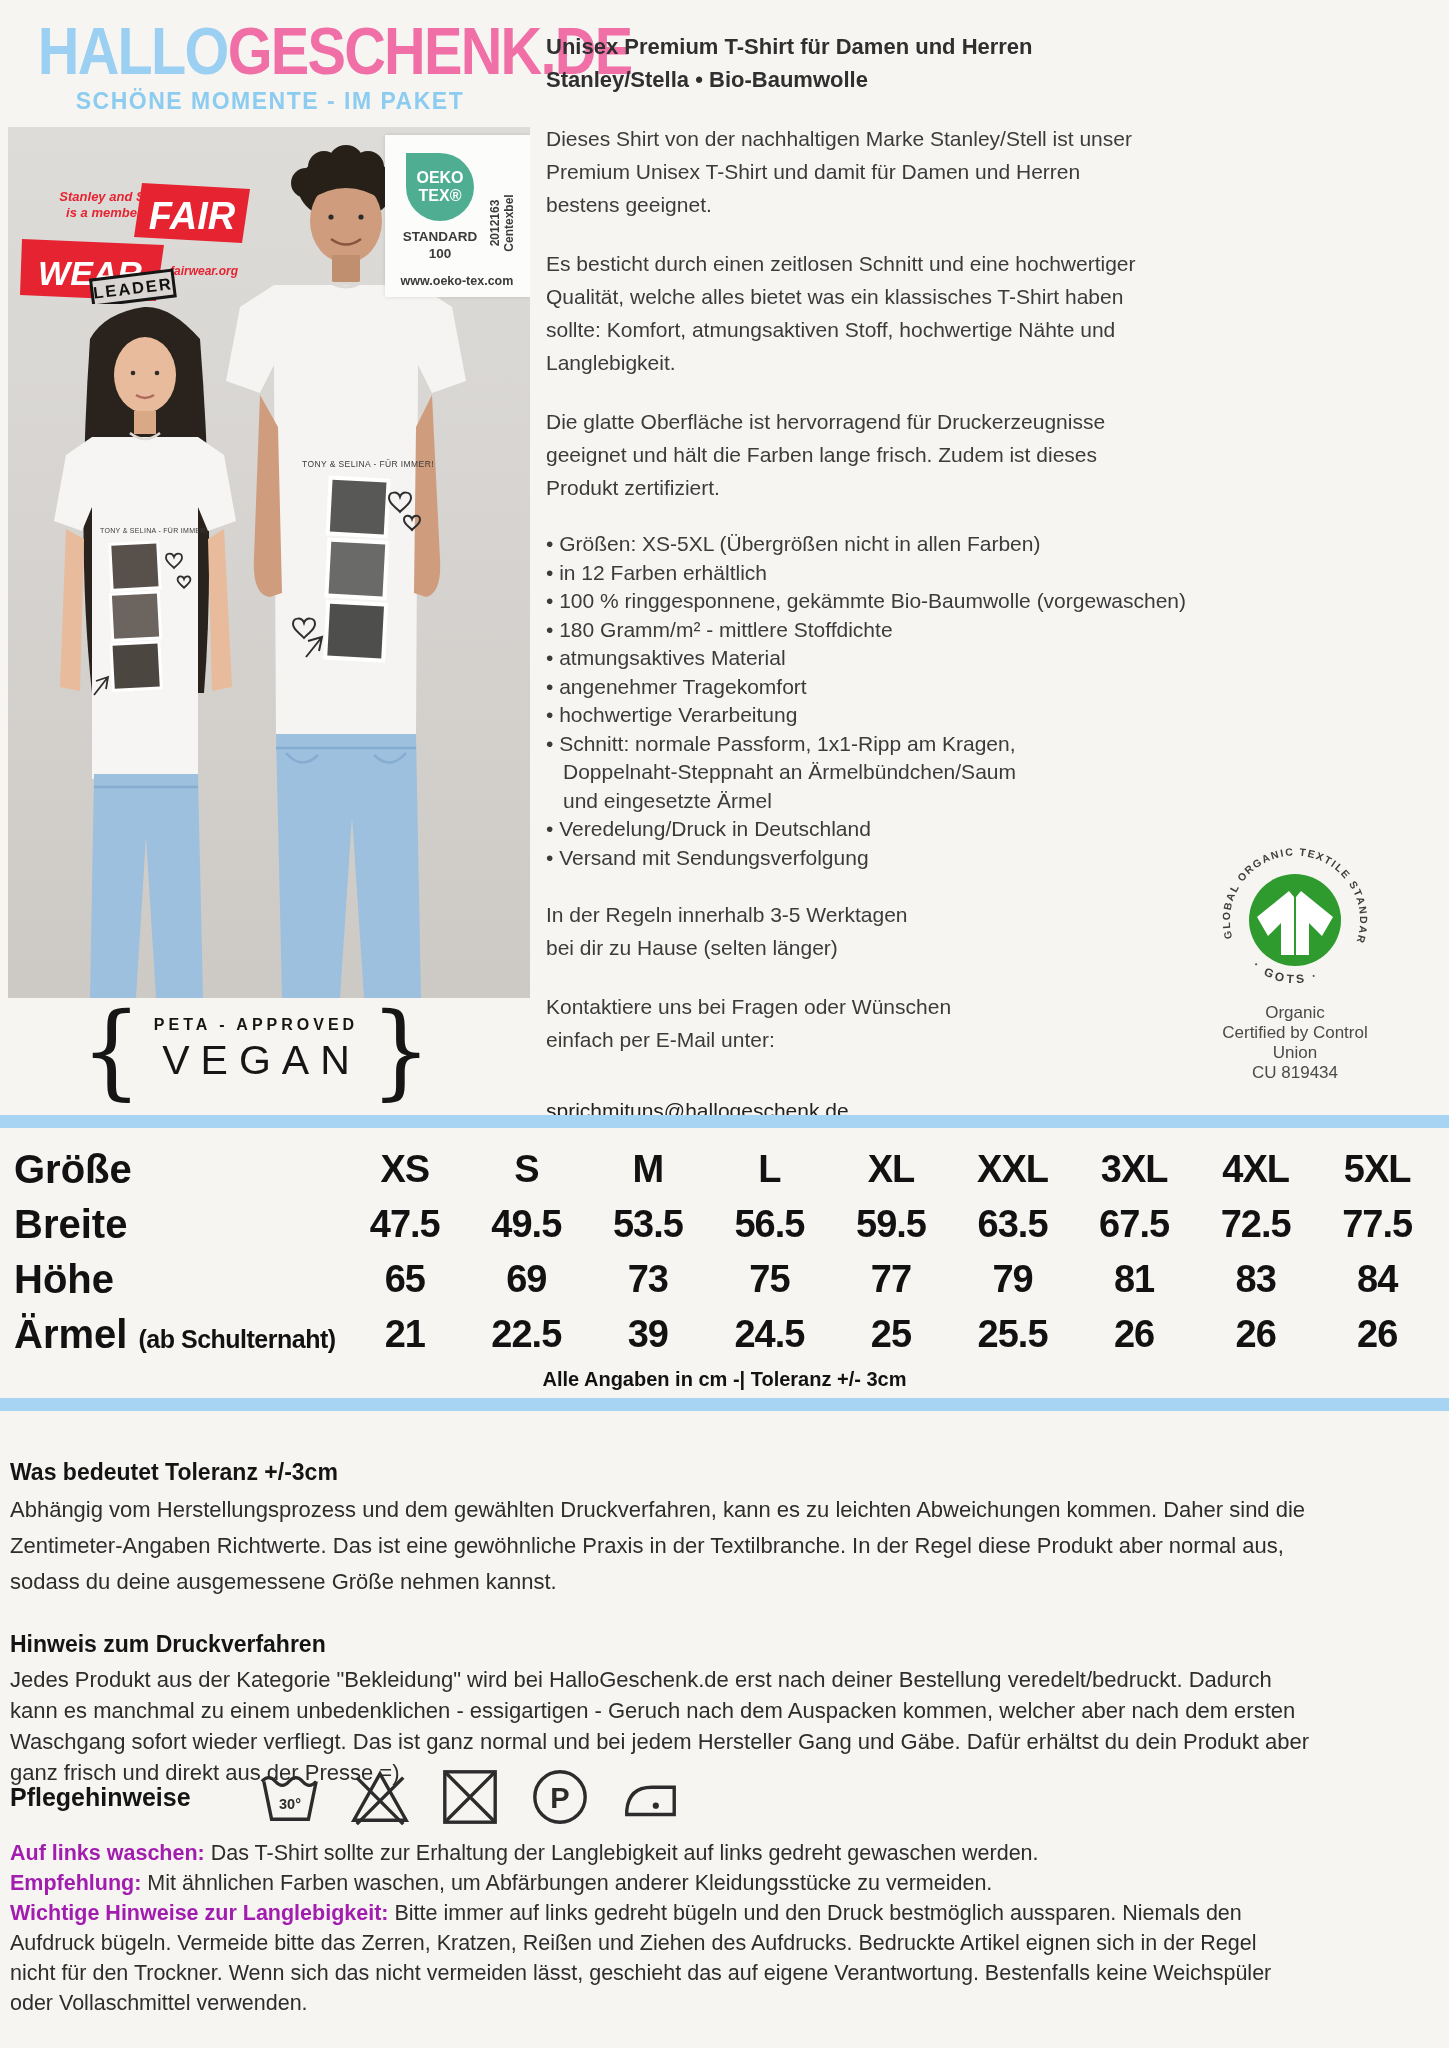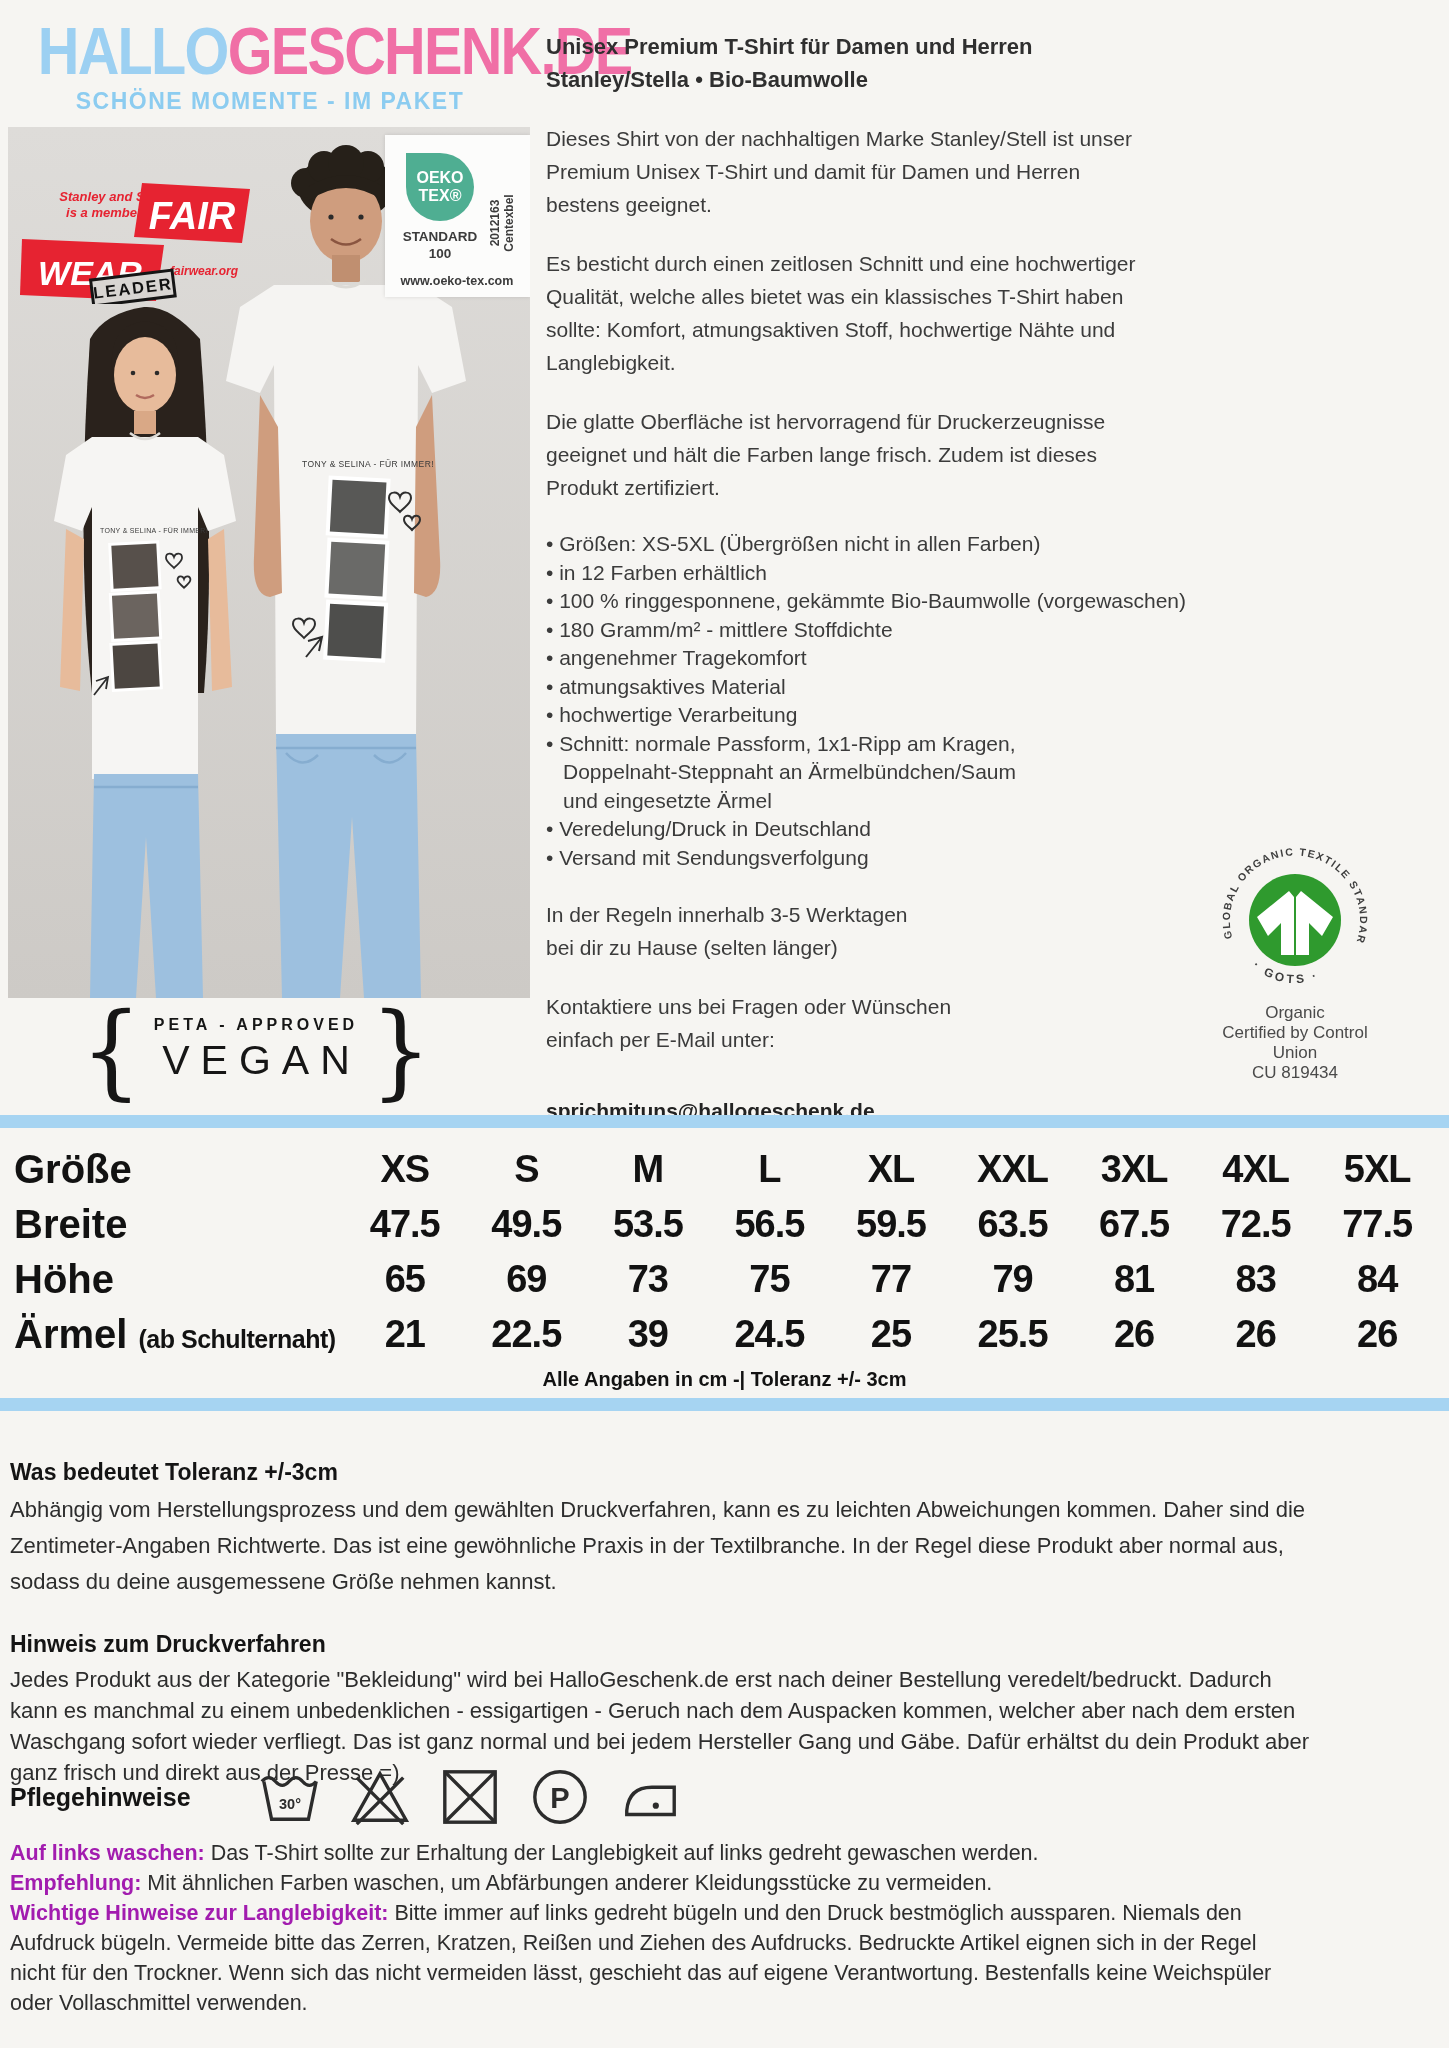--- a/index.html
+++ b/index.html
@@ -26,21 +26,21 @@
   .peta-top{font-size:16px;font-weight:700;letter-spacing:4px;white-space:nowrap;}
   .peta-bot{font-size:41px;font-weight:400;letter-spacing:11px;margin-top:3px;margin-right:-11px;}
 
   
   .details{position:absolute;left:546px;top:30px;width:650px;font-size:21px;line-height:33px;color:#3b3b3b;}
   .details h1{margin:0 0 26px 0;font-size:22px;line-height:33px;font-weight:700;color:#2f2f2f;}
   .details p{margin:0 0 26px 0;white-space:pre-line;}
   .details ul{margin:0 0 26px 0;padding:0;list-style:none;}
   .details li{padding-left:17px;text-indent:-17px;line-height:28.5px;white-space:pre-line;}
   .details li::before{content:"• ";}
-  .details .email{font-weight:700;color:#222;margin-bottom:0;}
+  .details .email{font-weight:400;color:#222;margin-bottom:0;}
   .details .contact{margin-bottom:38px;}
 
   
   .gots{position:absolute;left:1205px;top:845px;width:180px;text-align:center;color:#4a4a4a;}
   .gots-labels{margin-top:4px;font-size:17px;line-height:20px;}
 
   
   .bar{position:absolute;left:0;width:1449px;height:13px;background:#a6d4f2;}
   .bar1{top:1115px;}
   .bar2{top:1398px;}
@@ -200,22 +200,22 @@
 sollte: Komfort, atmungsaktiven Stoff, hochwertige Nähte und
 Langlebigkeit.</p>
     <p>Die glatte Oberfläche ist hervorragend für Druckerzeugnisse
 geeignet und hält die Farben lange frisch. Zudem ist dieses
 Produkt zertifiziert.</p>
     <ul>
       <li>Größen: XS-5XL (Übergrößen nicht in allen Farben)</li>
       <li>in 12 Farben erhältlich</li>
       <li>100 % ringgesponnene, gekämmte Bio-Baumwolle (vorgewaschen)</li>
       <li>180 Gramm/m² - mittlere Stoffdichte</li>
+      <li>atmungsaktives Material</li>
       <li>angenehmer Tragekomfort</li>
-      <li>atmungsaktives Material</li>
       <li>hochwertige Verarbeitung</li>
       <li>Schnitt: normale Passform, 1x1-Ripp am Kragen,
 Doppelnaht-Steppnaht an Ärmelbündchen/Saum
 und eingesetzte Ärmel</li>
       <li>Veredelung/Druck in Deutschland</li>
       <li>Versand mit Sendungsverfolgung</li>
     </ul>
     <p>In der Regeln innerhalb 3-5 Werktagen
 bei dir zu Hause (selten länger)</p>
     <p class="contact">Kontaktiere uns bei Fragen oder Wünschen

